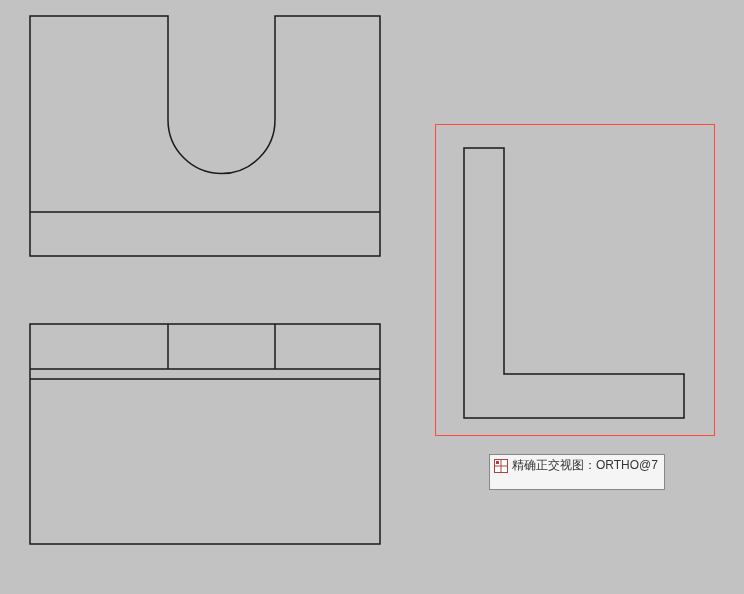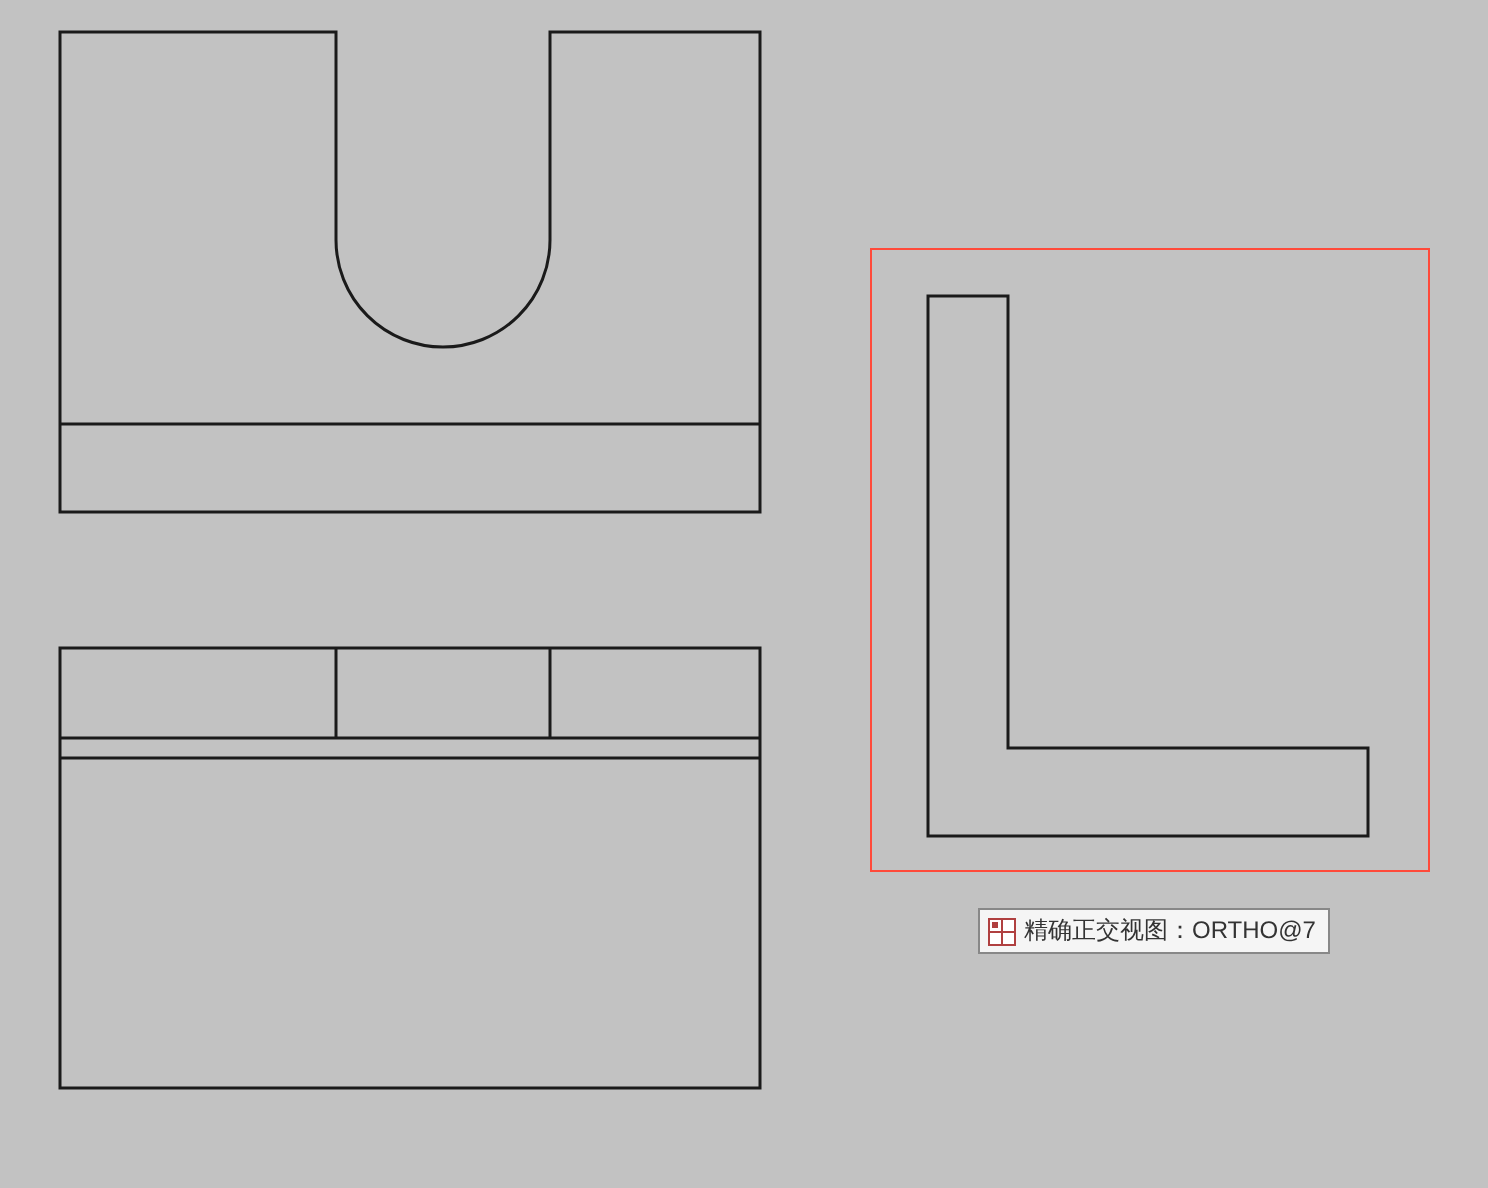--- a/index.html
+++ b/index.html
@@ -17,21 +17,21 @@
     }
     .selection-box {
       position: absolute;
       border: 1px solid #ff4a3a;
       pointer-events: none;
     }
     .tooltip {
       position: absolute;
       background: #f5f5f5;
       border: 1px solid #888;
-      padding: 2px 6px 2px 4px;
+      padding: 2px 6px 15px 4px;
       font-size: 12px;
       color: #333;
       display: flex;
       align-items: center;
       gap: 4px;
       white-space: nowrap;
     }
     .tooltip svg {
       flex-shrink: 0;
     }

